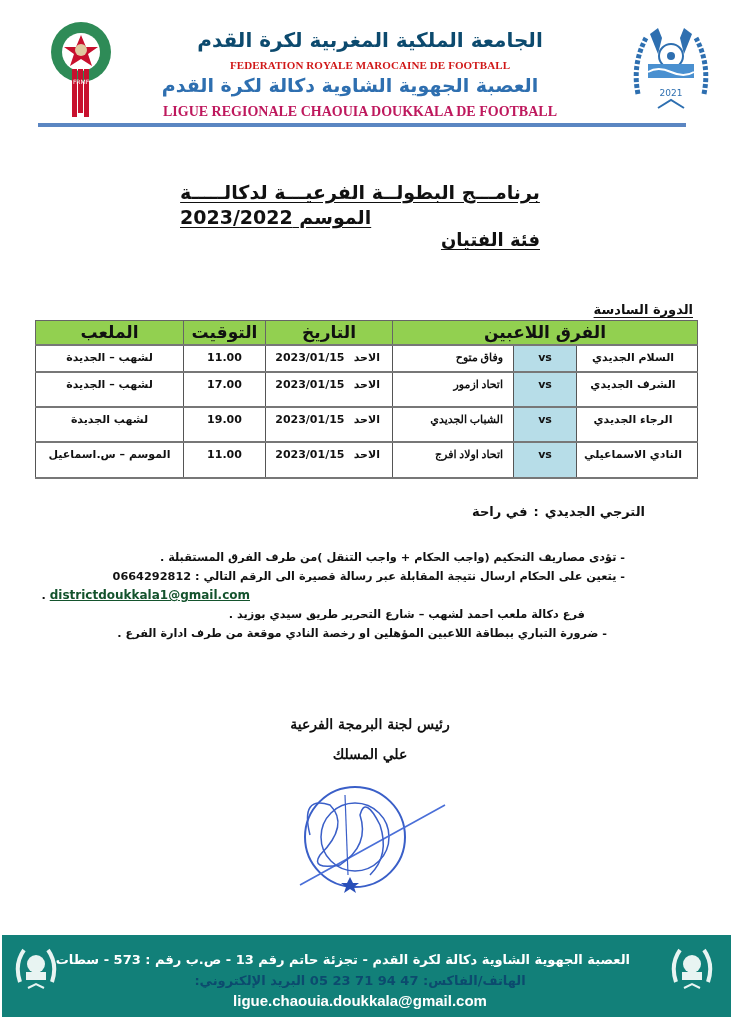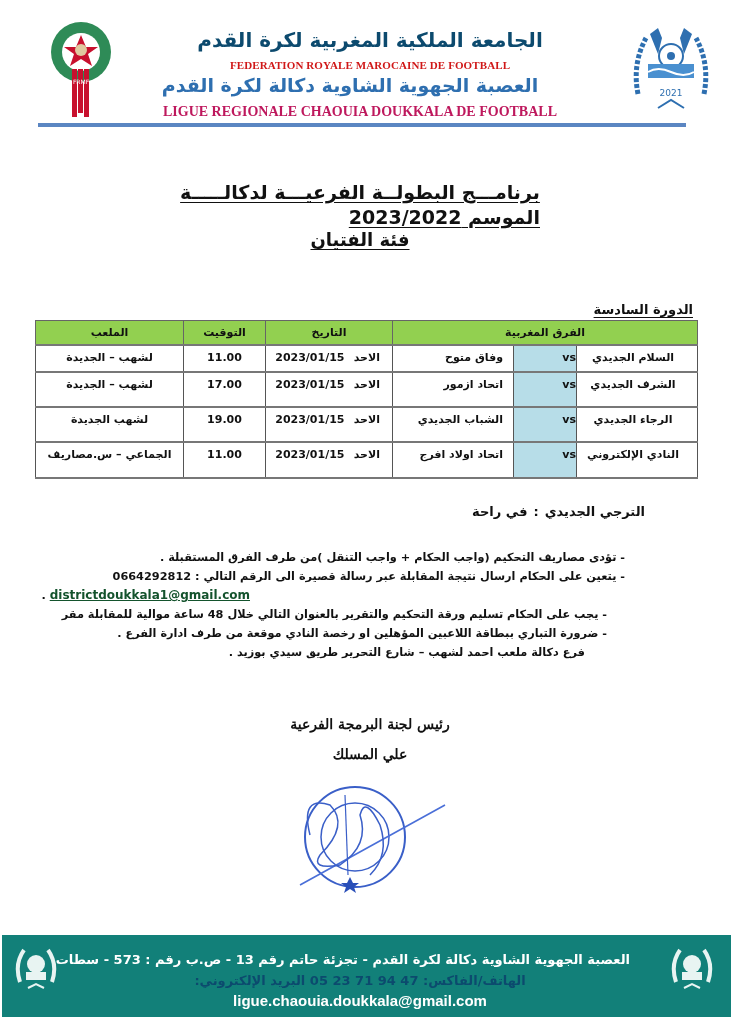--- a/index.html
+++ b/index.html
@@ -10,33 +10,33 @@
 
   
   .hdr-ar1 { left: 150px; width: 440px; top: 28px; text-align: center; color: #0c4a6e; font-weight: bold; font-size: 20px; direction: rtl; font-family: "DejaVu Sans", sans-serif; }
   .hdr-fr1 { left: 150px; width: 440px; top: 59px; text-align: center; color: #d01818; font-weight: bold; font-size: 11px; font-family: "Liberation Serif", serif; letter-spacing: 0.1px; }
   .hdr-ar2 { left: 130px; width: 440px; top: 74px; text-align: center; color: #2e6fb0; font-weight: bold; font-size: 19px; direction: rtl; font-family: "DejaVu Sans", sans-serif; }
   .hdr-fr2 { left: 140px; width: 440px; top: 104px; text-align: center; color: #be185d; font-weight: bold; font-size: 14px; font-family: "Liberation Serif", serif; }
   .hdr-rule { left: 38px; width: 648px; top: 123px; height: 4px; background: #5b86c2; }
 
   
   .t1 { left: 180px; width: 360px; top: 181px; text-align: center; font-weight: bold; font-size: 19px; direction: rtl; text-decoration: underline; text-underline-offset: 3px; }
-  .t2 { left: 180px; width: 360px; top: 206px; text-align: right; font-weight: bold; font-size: 19px; direction: rtl; text-decoration: underline; text-underline-offset: 3px; }
-  .t3 { left: 180px; width: 360px; top: 229px; text-align: center; font-weight: bold; font-size: 18px; direction: rtl; text-decoration: underline; text-underline-offset: 3px; }
+  .t2 { left: 180px; width: 360px; top: 206px; text-align: left; font-weight: bold; font-size: 19px; direction: rtl; text-decoration: underline; text-underline-offset: 3px; }
+  .t3 { left: 180px; width: 360px; top: 229px; text-align: right; font-weight: bold; font-size: 18px; direction: rtl; text-decoration: underline; text-underline-offset: 3px; }
 
   .round { right: 40px; top: 302px; font-weight: bold; font-size: 13px; direction: rtl; text-decoration: underline; text-underline-offset: 3px; }
 
   
   table.sched { position: absolute; left: 35px; top: 320px; width: 662px; border-collapse: collapse; direction: rtl; table-layout: fixed; }
-  table.sched th { background: #92d050; font-size: 11px; font-weight: bold; height: 24px; border: 1px solid #666; text-align: center; padding: 0; }
+  table.sched th { background: #92d050; font-size: 17px; font-weight: bold; height: 24px; border: 1px solid #666; text-align: center; padding: 0; }
   table.sched td { border-left: 1px solid #555; border-right: 1px solid #555; border-top: 2px solid #777; font-size: 11px; font-weight: bold; vertical-align: top; padding-top: 5px; }
   table.sched tr:last-child td { border-bottom: 2px solid #777; }
   td.home { text-align: center; padding-right: 8px; }
-  td.vs { background: #b7dde8; font-family: "DejaVu Sans", sans-serif; font-size: 11px; }
-  td.away { text-align: right; padding-right: 10px; }
+  td.vs { background: #b7dde8; text-align: center; font-family: "DejaVu Sans", sans-serif; font-size: 11px; }
+  td.away { text-align: right; padding-right: 10px; font-family: Liberation Serif, serif; }
   td.date { text-align: center; }
   td.date .day { float: right; margin-right: 12px; }
   td.date .dt { font-family: "DejaVu Sans", sans-serif; }
   td.time { text-align: center; font-family: "DejaVu Sans", sans-serif; }
   td.venue { text-align: center; }
 
   .rest { right: 88px; top: 504px; font-weight: bold; font-size: 13px; direction: rtl; }
   .rest .sep { padding: 0 6px; }
 
   
@@ -103,21 +103,21 @@
   <colgroup>
     <col style="width:121px">
     <col style="width:63px">
     <col style="width:121px">
     <col style="width:127px">
     <col style="width:82px">
     <col style="width:148px">
   </colgroup>
   <thead>
     <tr>
-      <th colspan="3">الفرق المغربية</th>
+      <th colspan="3">الفرق اللاعبين</th>
       <th>التاريخ</th>
       <th>التوقيت</th>
       <th>الملعب</th>
     </tr>
   </thead>
   <tbody>
     <tr style="height:27px;">
       <td class="home">السلام الجديدي</td>
       <td class="vs">vs</td>
       <td class="away">وفاق متوح</td>
@@ -135,41 +135,40 @@
     </tr>
     <tr style="height:35px;">
       <td class="home">الرجاء الجديدي</td>
       <td class="vs">vs</td>
       <td class="away">الشباب الجديدي</td>
       <td class="date"><span class="day">الاحد</span><span class="dt">2023/01/15</span></td>
       <td class="time">19.00</td>
       <td class="venue">لشهب الجديدة</td>
     </tr>
     <tr style="height:36px;">
-      <td class="home">النادي الإلكتروني</td>
+      <td class="home">النادي الاسماعيلي</td>
       <td class="vs">vs</td>
       <td class="away">اتحاد اولاد افرج</td>
       <td class="date"><span class="day">الاحد</span><span class="dt">2023/01/15</span></td>
       <td class="time">11.00</td>
-      <td class="venue">الجماعي – س.مصاريف</td>
+      <td class="venue">الموسم – س.اسماعيل</td>
     </tr>
   </tbody>
 </table>
 
 <div class="abs rest">
   <span>الترجي الجديدي</span><span class="sep">:</span><span>في راحة</span>
 </div>
 
 <div class="abs notes">
   <span class="n">- تؤدى مصاريف التحكيم (واجب الحكام + واجب التنقل )من طرف الفرق المستقبلة .</span>
   <span class="n">- يتعين على الحكام ارسال نتيجة المقابلة عبر رسالة قصيرة الى الرقم التالي : 0664292812</span>
   <span class="n" style="padding-right:375px;"><span class="email">districtdoukkala1@gmail.com</span><span> .</span></span>
-  <span class="n indent">- يجب على الحكام تسليم ورقة التحكيم والتقرير بالعنوان التالي خلال 48 ساعة موالية للمقابلة مقر</span>
+  <span class="n indent2">فرع دكالة ملعب احمد لشهب – شارع التحرير طريق سيدي بوزيد .</span>
   <span class="n indent">- ضرورة التباري ببطاقة اللاعبين المؤهلين او رخصة النادي موقعة من طرف ادارة الفرع .</span>
-  <span class="n indent2">فرع دكالة ملعب احمد لشهب – شارع التحرير طريق سيدي بوزيد .</span>
 </div>
 
 <div class="abs sig1">رئيس لجنة البرمجة الفرعية</div>
 <div class="abs sig2">علي المسلك</div>
 <div class="abs stamp">
   <svg width="190" height="125" viewBox="0 0 190 125">
     <circle cx="85" cy="62" r="50" fill="none" stroke="#3a5fc8" stroke-width="2"></circle>
     <circle cx="85" cy="62" r="34" fill="none" stroke="#3a5fc8" stroke-width="1.5"></circle>
     <path d="M30 110 L175 30" stroke="#4a6fd8" stroke-width="1.5" fill="none"></path>
     <path d="M40 60 Q30 20 60 30 Q80 50 50 80 Q40 95 70 90 Q100 70 90 40 Q95 20 110 50 Q120 80 100 100" stroke="#3a5fc8" stroke-width="1.5" fill="none"></path>

